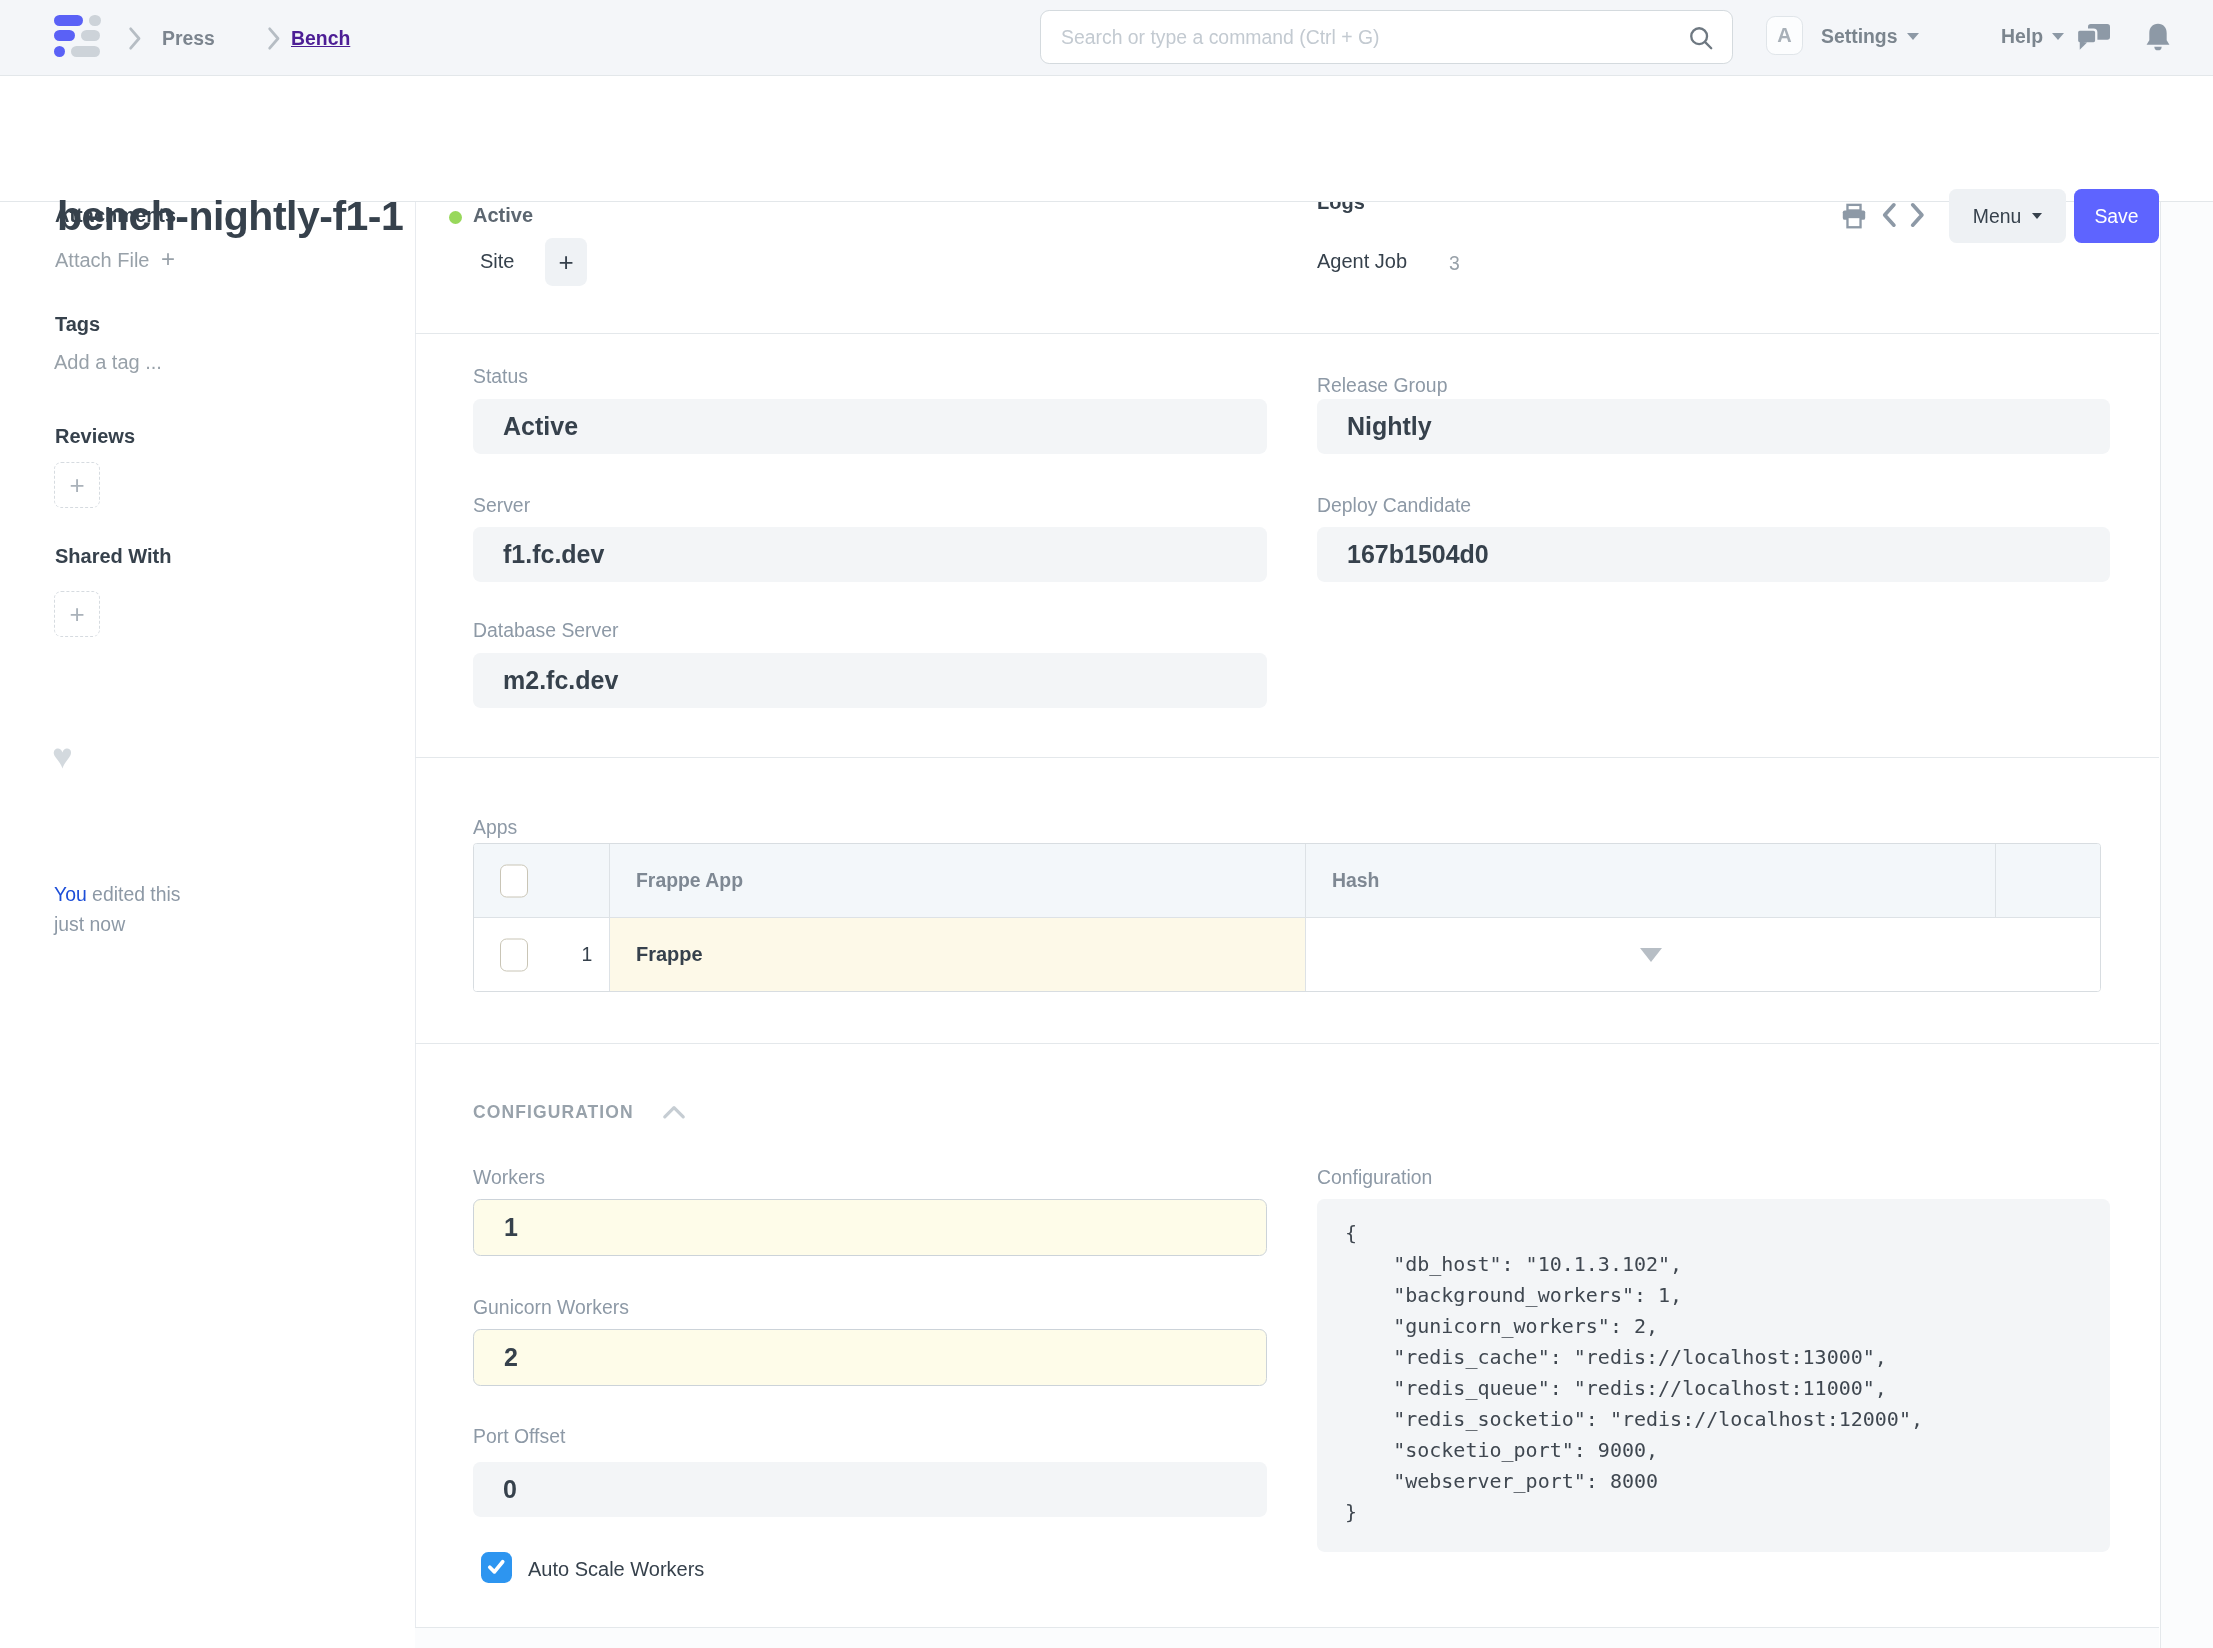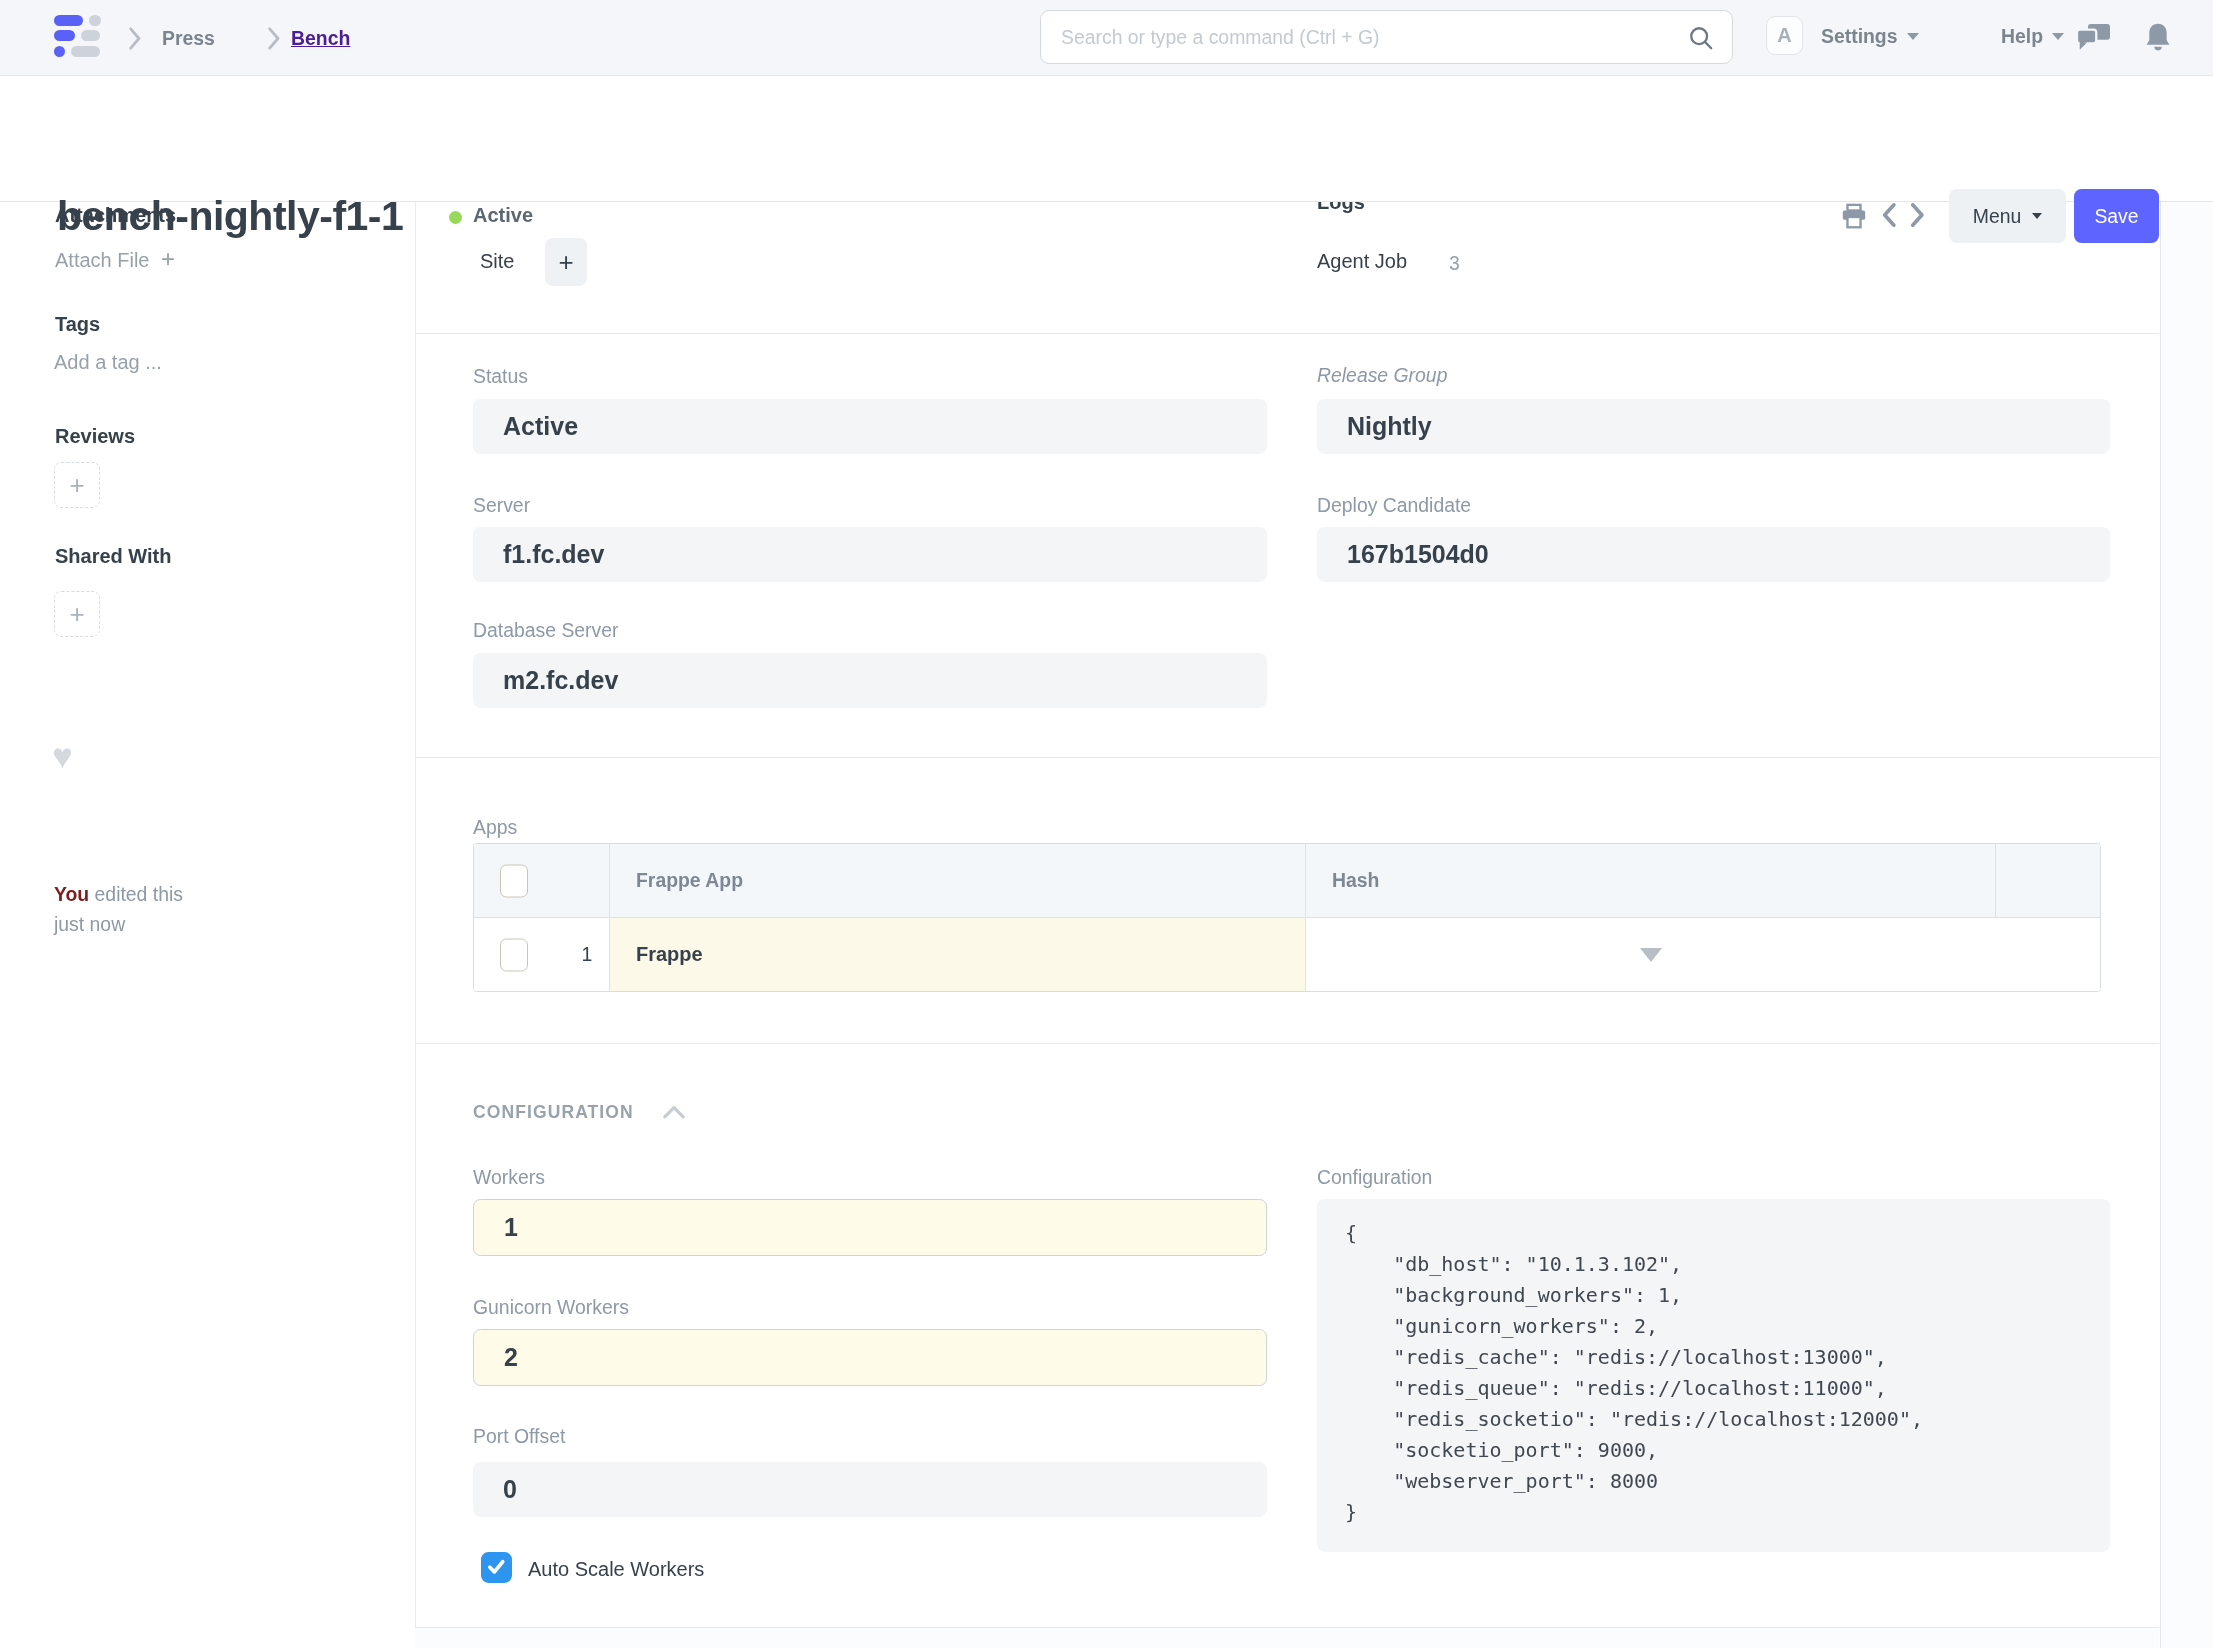--- a/index.html
+++ b/index.html
@@ -34,21 +34,21 @@
   .btn-menu .caret-down { border-top-color:#36414c; border-left-width:5.5px; border-right-width:5.5px; border-top-width:6.5px; }
   .btn-save { left:2074px; top:113px; width:85px; height:54px; background:#5e64ff; color:#ffffff; }
   .head-icon { color:#8d99a6; background:none; border:none; cursor:pointer; padding:0; }
 
   
   .sidebar-sep { left:415px; top:202px; width:0.9px; height:1446px; background:#e8ebef; }
   .sb-title { font-size:20px; font-weight:700; color:#36414c; }
   .sb-gray { font-size:20px; color:#98a1a9; }
   .dashed-plus { width:46px; height:46px; border:1.8px dashed #d6dbe0; border-radius:7.4px; background:#fff; color:#aab2ba; font-size:26px; display:flex; align-items:center; justify-content:center; cursor:pointer; }
   .sb-log { font-size:19.4px; color:#8d99a6; line-height:30px; }
-  .sb-log b { color:#7f1d1d; font-weight:700; }
+  .sb-log b { color:#1d4ed8; font-weight:400; }
   .heart { font-size:35px; color:#d3d9de; line-height:1; }
 
   
   .divider { height:0.9px; background:#e4e8eb; left:415px; width:1744px; }
   .right-gutter { left:2160px; top:202px; width:54px; height:1446px; background:#fbfcfd; border-left:0.9px solid #e4e8eb; }
   .bottom-gutter { left:415px; top:1627px; width:1744px; height:21px; background:#fbfcfd; border-top:0.9px solid #e4e8eb; }
 
   .dash-head { font-size:20px; font-weight:700; color:#36414c; }
   .dash-link { font-size:20px; color:#36414c; }
   .dash-count { font-size:19.4px; color:#98a1a9; }
@@ -115,21 +115,21 @@
   </button>
   <div class="abs dash-head" style="left:1317px; top:191px;">Logs</div>
   <div class="abs dash-link" style="left:1317px; top:250px; cursor:pointer;">Agent Job</div>
   <div class="abs dash-count" style="left:1449px; top:252px;">3</div>
   <div class="abs divider" style="top:333px;"></div>
 
   <div class="abs f-label" style="left:473px; top:365px;">Status</div>
   <div class="abs f-box" style="left:473px; top:399px;">
     <span class="f-val">Active</span>
   </div>
-  <div class="abs f-label" style="left:1317px; top:364px;font-style:italic;">Release Group</div>
+  <div class="abs f-label" style="left:1317px; top:374px;">Release Group</div>
   <div class="abs f-box col2" style="left:1317px; top:399px;">
     <span class="f-val">Nightly</span>
   </div>
   <div class="abs f-label" style="left:473px; top:494px;">Server</div>
   <div class="abs f-box" style="left:473px; top:527px;">
     <span class="f-val">f1.fc.dev</span>
   </div>
   <div class="abs f-label" style="left:1317px; top:494px;">Deploy Candidate</div>
   <div class="abs f-box col2" style="left:1317px; top:527px;">
     <span class="f-val">167b1504d0</span>

